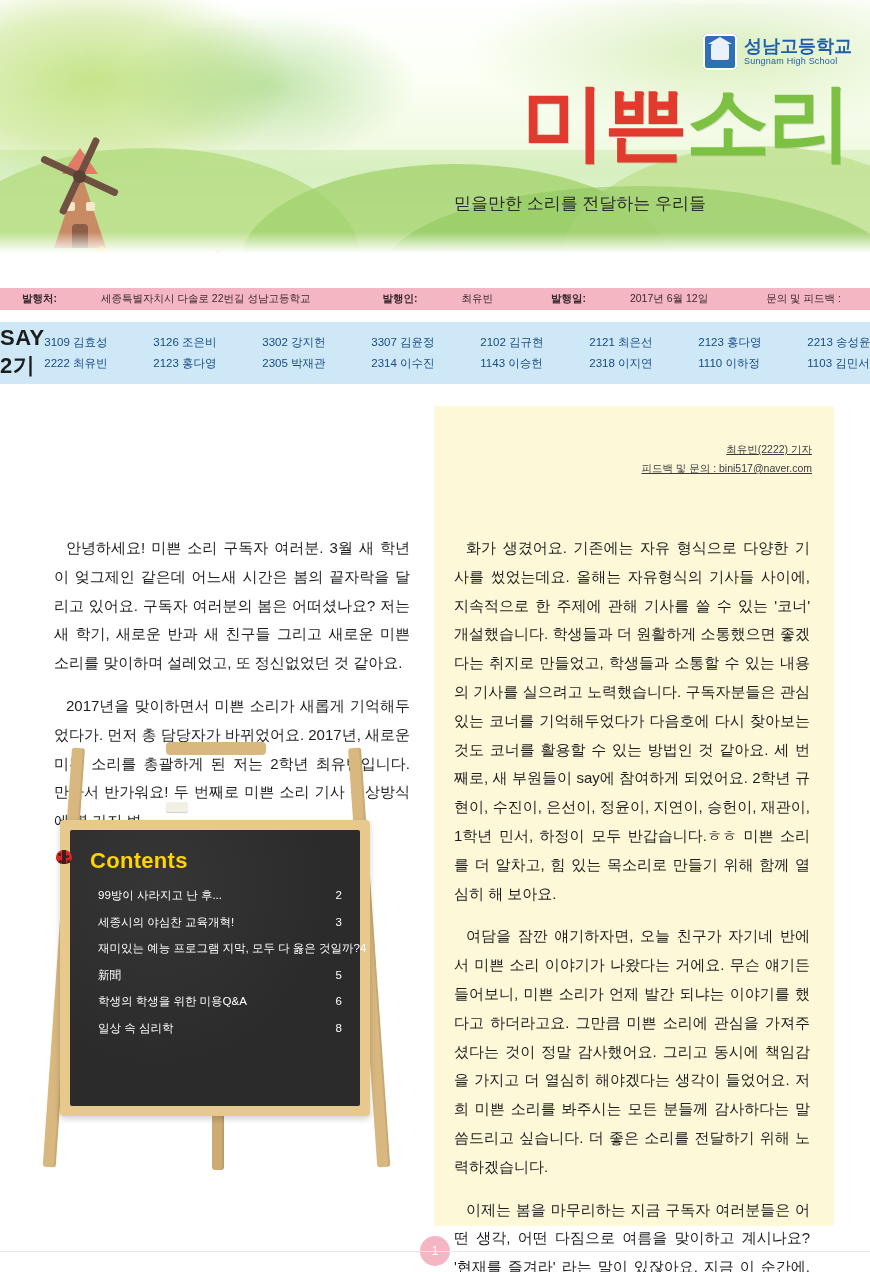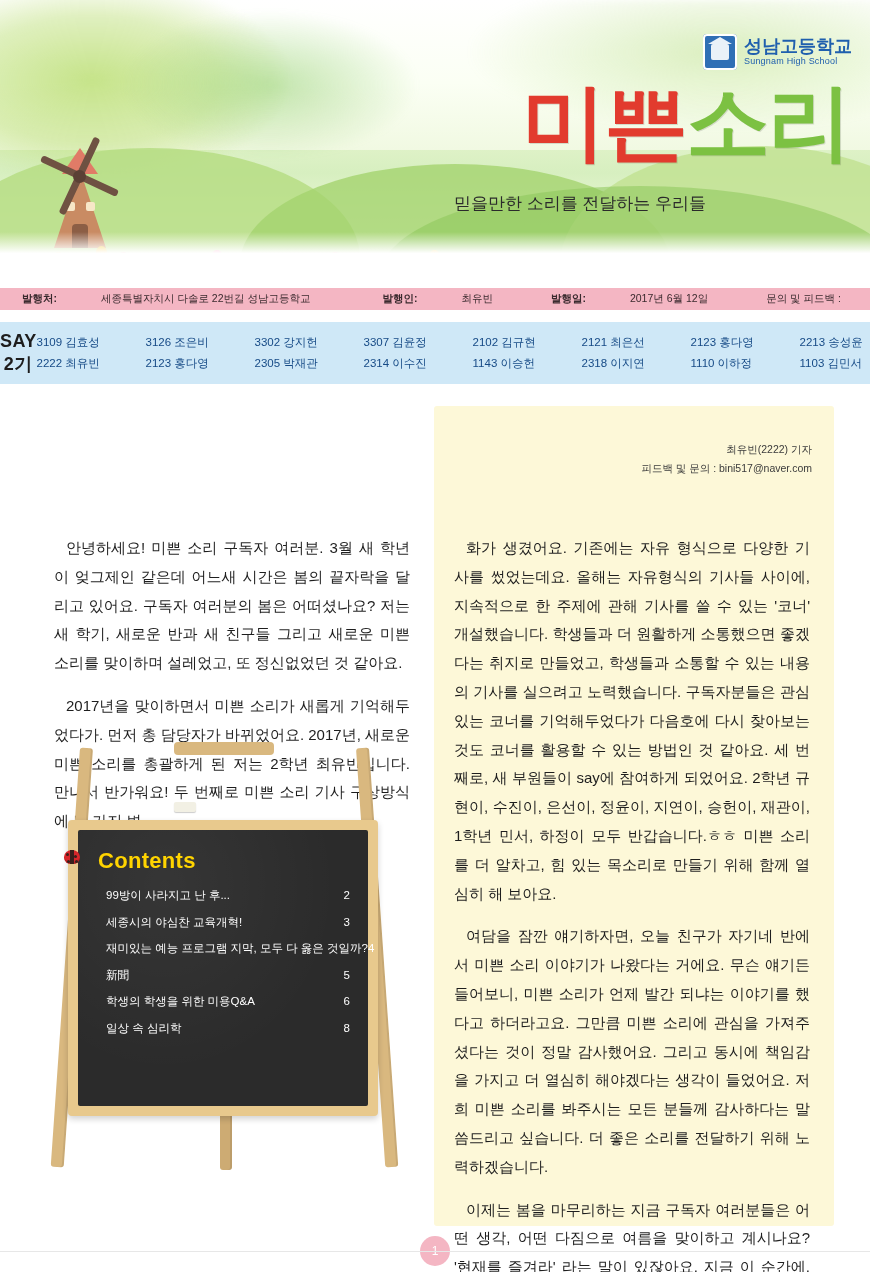--- a/index.html
+++ b/index.html
@@ -206,22 +206,21 @@
   .say-bar {
     position: absolute;
     left: 0; top: 322px;
     width: 870px; height: 62px;
     background: #cfe8f7;
     display: flex;
     align-items: center;
   }
   .say-label {
     width: 148px;
-    text-align: center;
-    font-size: 18px;
+    font-size: 22px;
     font-weight: bold;
     color: #1d1d1d;
     letter-spacing: .5px;
   }
   .say-names {
     flex: 1;
     padding-right: 16px;
     color: #164a86;
     font-size: 11.5px;
   }
@@ -252,20 +251,21 @@
     font-weight: bold;
     letter-spacing: -.5px;
   }
   .byline {
     margin-top: 34px;
     padding-right: 22px;
     text-align: right;
     font-size: 10.5px;
     color: #3b3b3b;
     line-height: 1.8;
+    text-decoration: underline;
   }
   .art-cols {
     position: absolute;
     left: -404px; top: 128px;
     width: 804px;
     height: 680px;
   }
   .col {
     position: absolute;
     top: 0;
@@ -275,21 +275,21 @@
     color: #1e1e1e;
     text-align: justify;
   }
   .col.left { left: 24px; }
   .col.right { left: 424px; }
   .col p { margin: 0 0 14px 0; text-indent: 12px; }
 
   
   .easel {
     position: absolute;
-    left: 24px; top: 742px;
+    left: 16px; top: 742px;
     width: 400px; height: 430px;
   }
   .easel-leg {
     position: absolute;
     background: #d9b87f;
     border-radius: 3px;
     box-shadow: inset -2px 0 0 rgba(0,0,0,.08);
   }
   .leg-left { left: 56px; top: 6px; width: 13px; height: 420px; transform: rotate(4deg); transform-origin: 50% 0; }
   .leg-right { left: 332px; top: 6px; width: 13px; height: 420px; transform: rotate(-4deg); transform-origin: 50% 0; }

